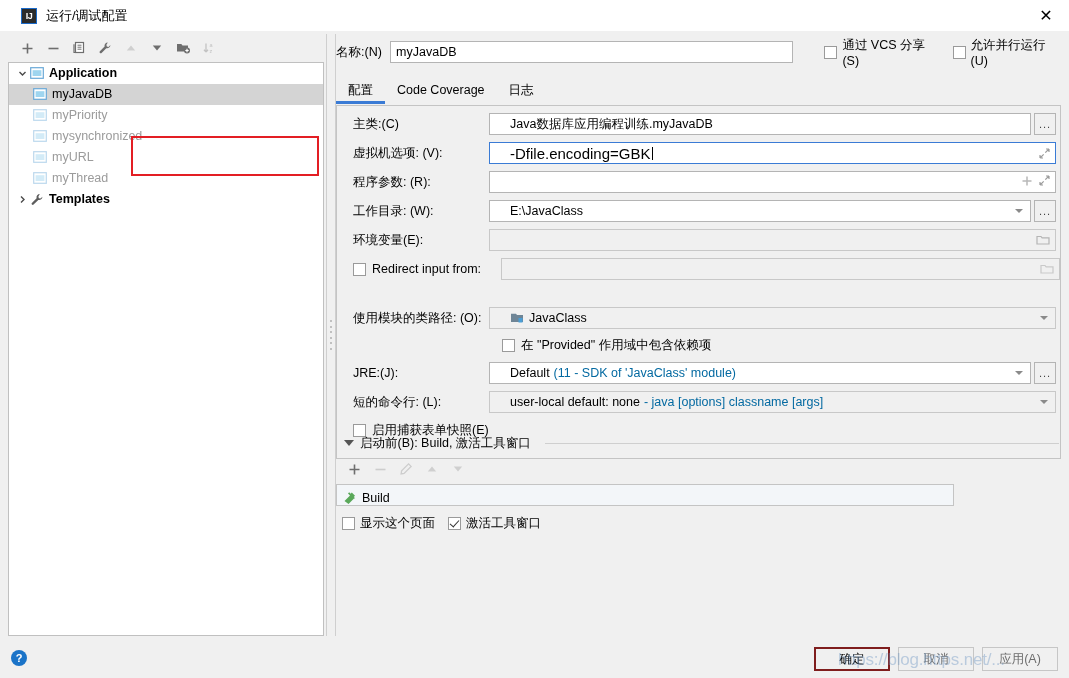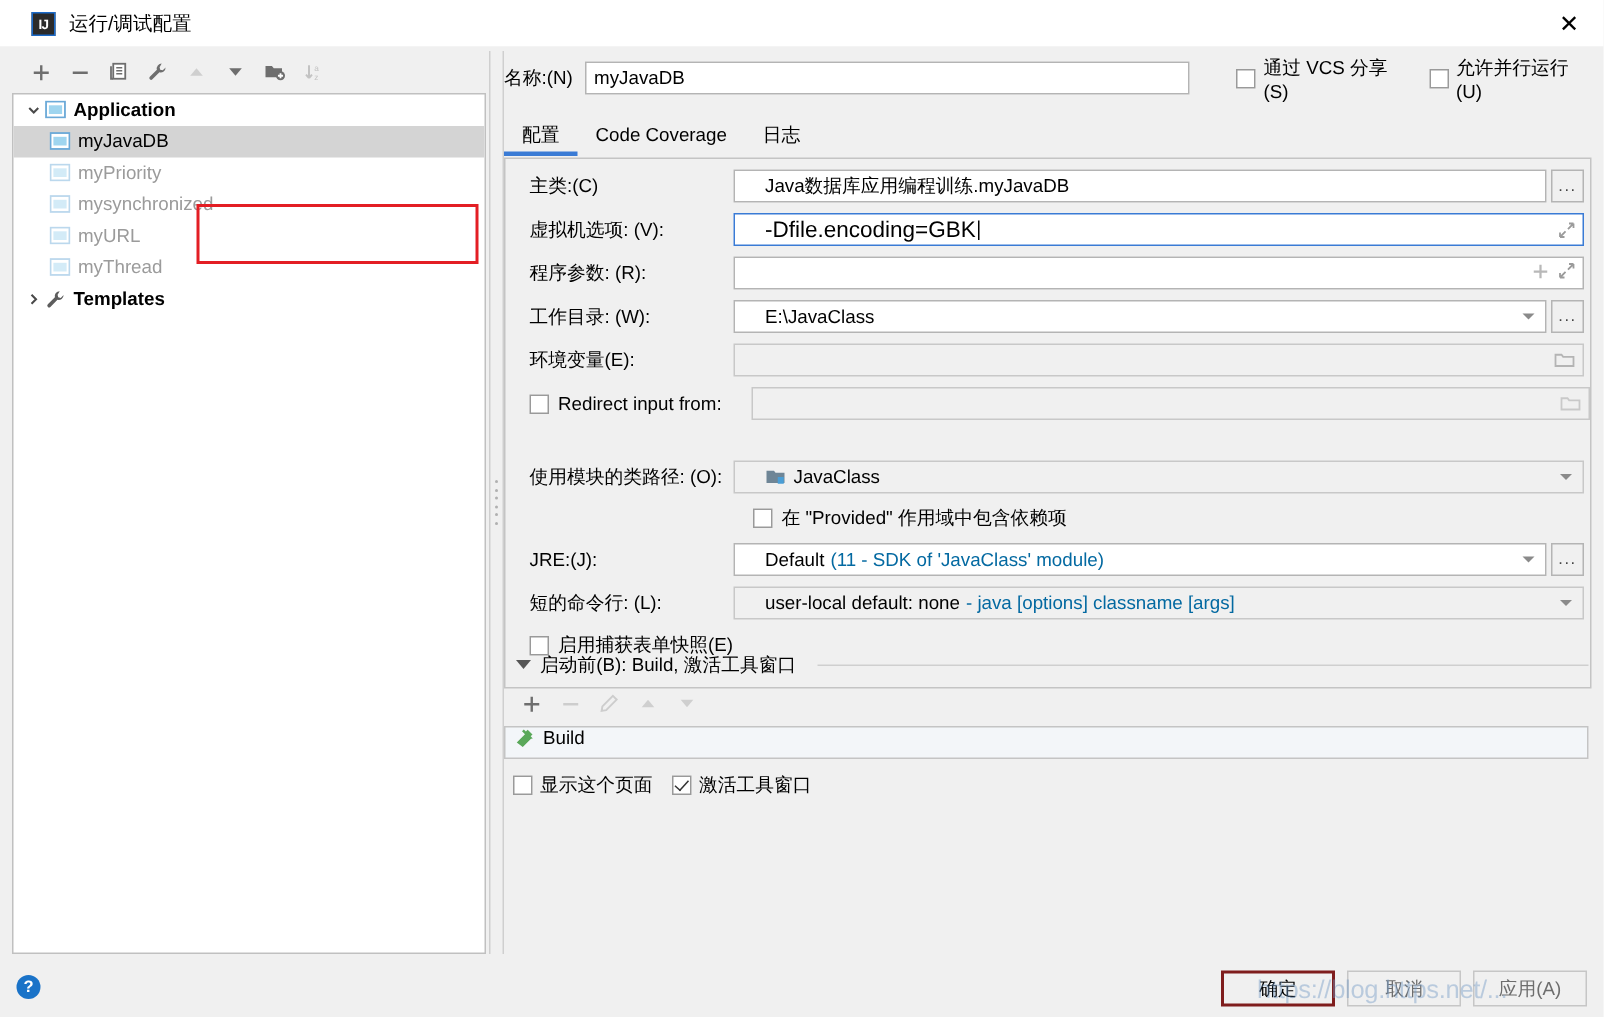--- a/index.html
+++ b/index.html
@@ -154,22 +154,22 @@
     position: absolute; border: 2px solid #e31e24; pointer-events: none; z-index: 40;
   }
 
   
   .before { position: absolute; left: 0; top: 400px; width: 725px; }
   .before-head { display: flex; align-items: center; gap: 6px; font-size: 12.5px; height: 18px; }
   .tri { width: 0; height: 0; border-left: 5px solid transparent; border-right: 5px solid transparent; border-top: 6px solid #555; margin-left: 8px; }
   .hr-line { flex: 1; height: 1px; background: #cfcfcf; margin-left: 8px; margin-right: 2px; }
   .before-toolbar { display: flex; align-items: center; gap: 2px; height: 26px; padding-left: 6px; margin-top: 4px; }
   .bl-list {
-    margin-top: 2px; width: 723px; height: 22px; background: #f3f6f9; border: 1px solid #c4c4c4;
-    display: flex; align-items: flex-start; padding-left: 6px; font-size: 12.5px; gap: 5px;
+    margin-top: 2px; width: 618px; height: 22px; background: #f3f6f9; border: 1px solid #c4c4c4;
+    display: flex; align-items: flex-end; padding-left: 6px; font-size: 12.5px; gap: 5px;
   }
   .before-checks { display: flex; align-items: center; gap: 13px; margin-top: 9px; padding-left: 6px; font-size: 12.5px; }
 
   
   .footer { position: absolute; left: 0; top: 639px; width: 1069px; height: 39px; background: #f0f0f0; }
   .help-icon {
     position: absolute; left: 11px; top: 11px; width: 16px; height: 16px; border-radius: 50%;
     background: #1a73c8; color: #fff; font-size: 11px; font-weight: bold;
     display: flex; align-items: center; justify-content: center; cursor: default;
   }

